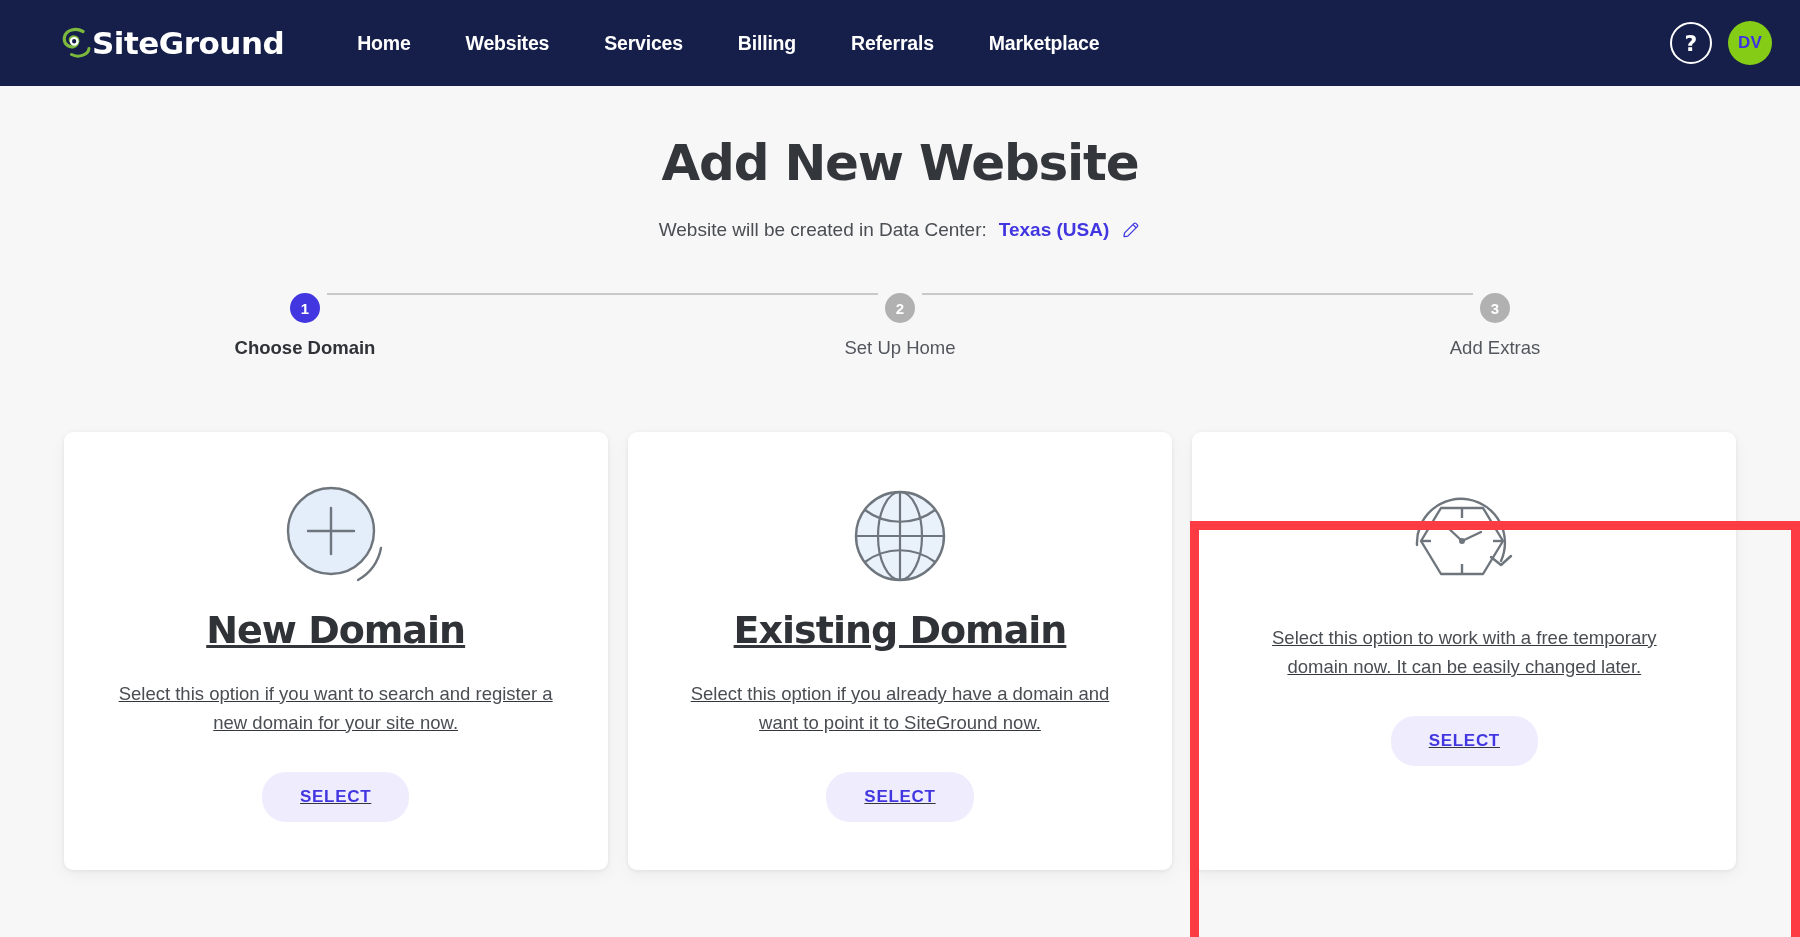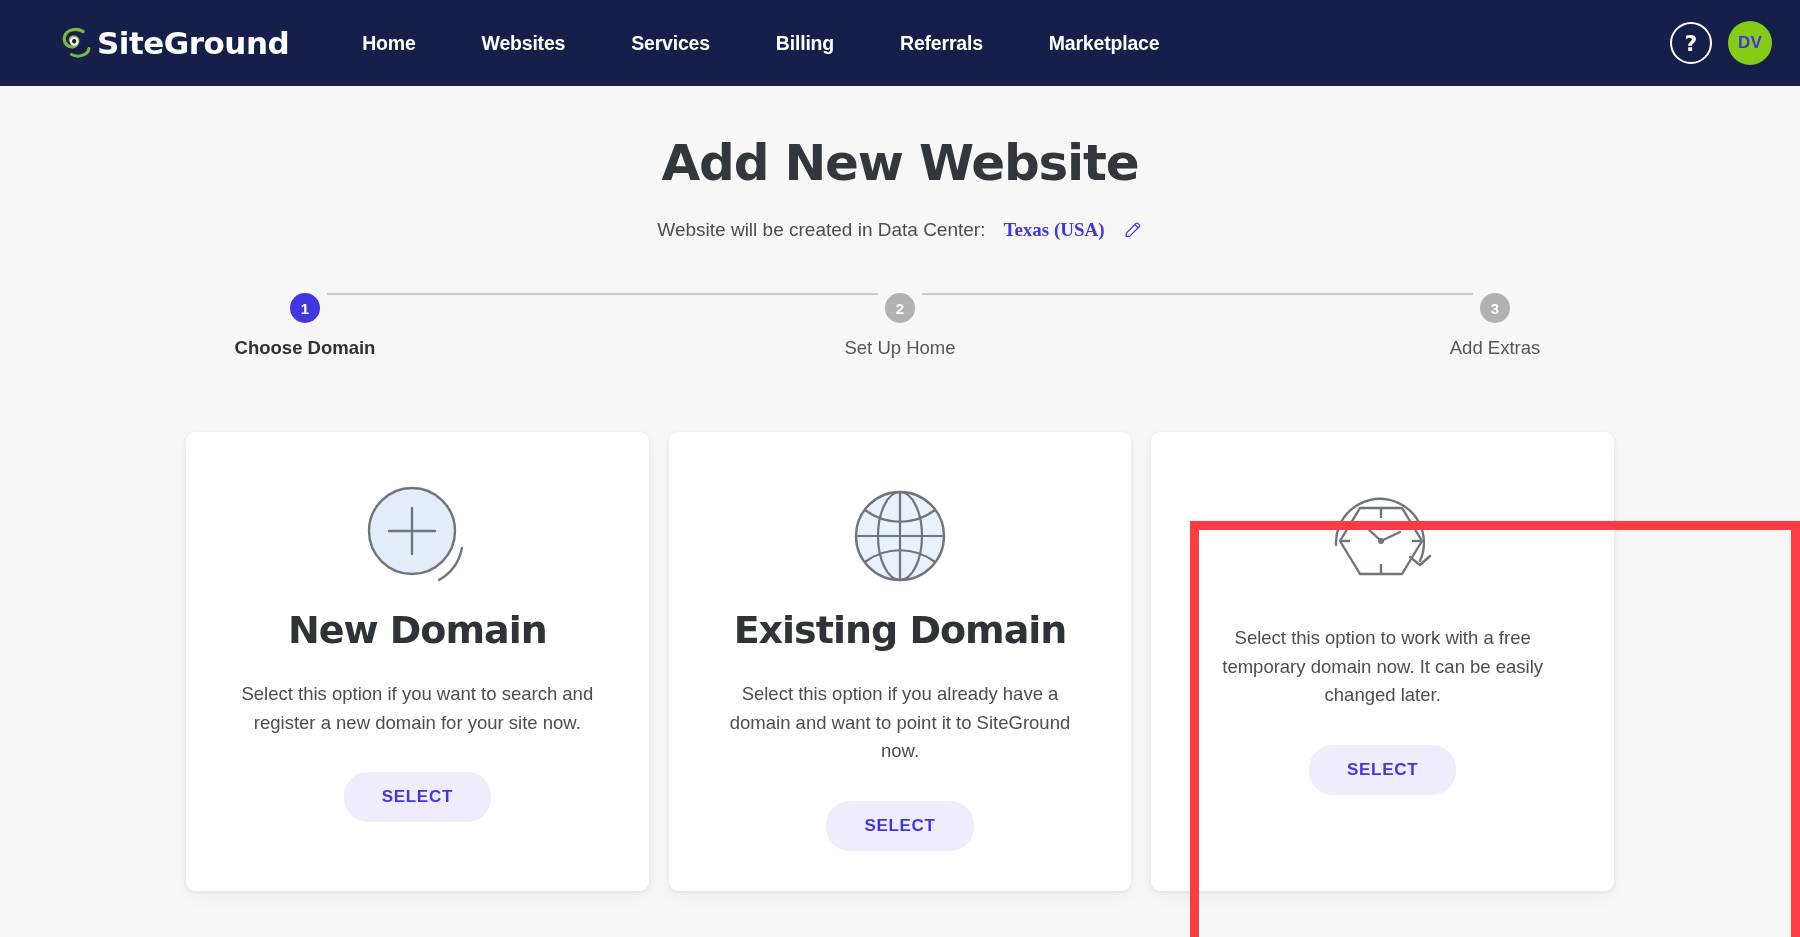--- a/index.html
+++ b/index.html
@@ -23,37 +23,36 @@
     background: #151f49;
     display: flex;
     align-items: center;
     padding: 0 28px 0 62px;
     position: relative;
   }
 
   .logo {
     display: flex;
     align-items: center;
-    gap: 5px;
     margin-right: 48px;
     cursor: pointer;
   }
   .logo-mark { width: 30px; height: 34px; display: block; }
   .logo-text {
     color: #ffffff;
     font-size: 31px;
     font-weight: 700;
     letter-spacing: -0.5px;
     font-family: "DejaVu Sans", sans-serif;
   }
 
   .nav {
     display: flex;
     align-items: center;
-    gap: 16px;
+    gap: 5px;
     justify-content: flex-end;
   }
   .nav-item {
     color: #ffffff;
     font-size: 19.5px;
     font-weight: 700;
     padding: 10px 25px;
     cursor: pointer;
     white-space: nowrap;
     letter-spacing: -0.2px;
@@ -108,27 +107,26 @@
   }
 
   .subtitle {
     margin-top: 27px;
     text-align: center;
     font-size: 19px;
     color: #4a4d52;
     display: flex;
     align-items: center;
     justify-content: center;
-    gap: 18px;
+    gap: 12px;
   }
   .subtitle .dc-link {
     color: #4136e0;
     font-weight: 700;
     cursor: pointer;
-    font-family: Liberation Serif, serif;
   }
   .pencil-icon { display: block; cursor: pointer; }
 
   
   .stepper {
     margin: 52px auto 0;
     width: 1190px;
     position: relative;
   }
   .steps-row {
@@ -173,24 +171,25 @@
     background: #c9c9c9;
     margin: 0 22px;
     margin-bottom: 32px;
   }
   .steps-row { align-items: flex-start; }
   .step-node { padding-top: 0; }
 
   
   .cards {
     margin: 73px auto 0;
-    width: 1428px;
+    width: 1673px;
     display: flex;
     gap: 20px;
     position: relative;
+    text-decoration: underline;
   }
   .card {
     flex: 1;
     background: #ffffff;
     border-radius: 9px;
     box-shadow: 0 1px 4px rgba(0,0,0,.07), 0 6px 18px rgba(0,0,0,.045);
     padding: 44px 44px 40px;
     display: flex;
     flex-direction: column;
     align-items: center;

